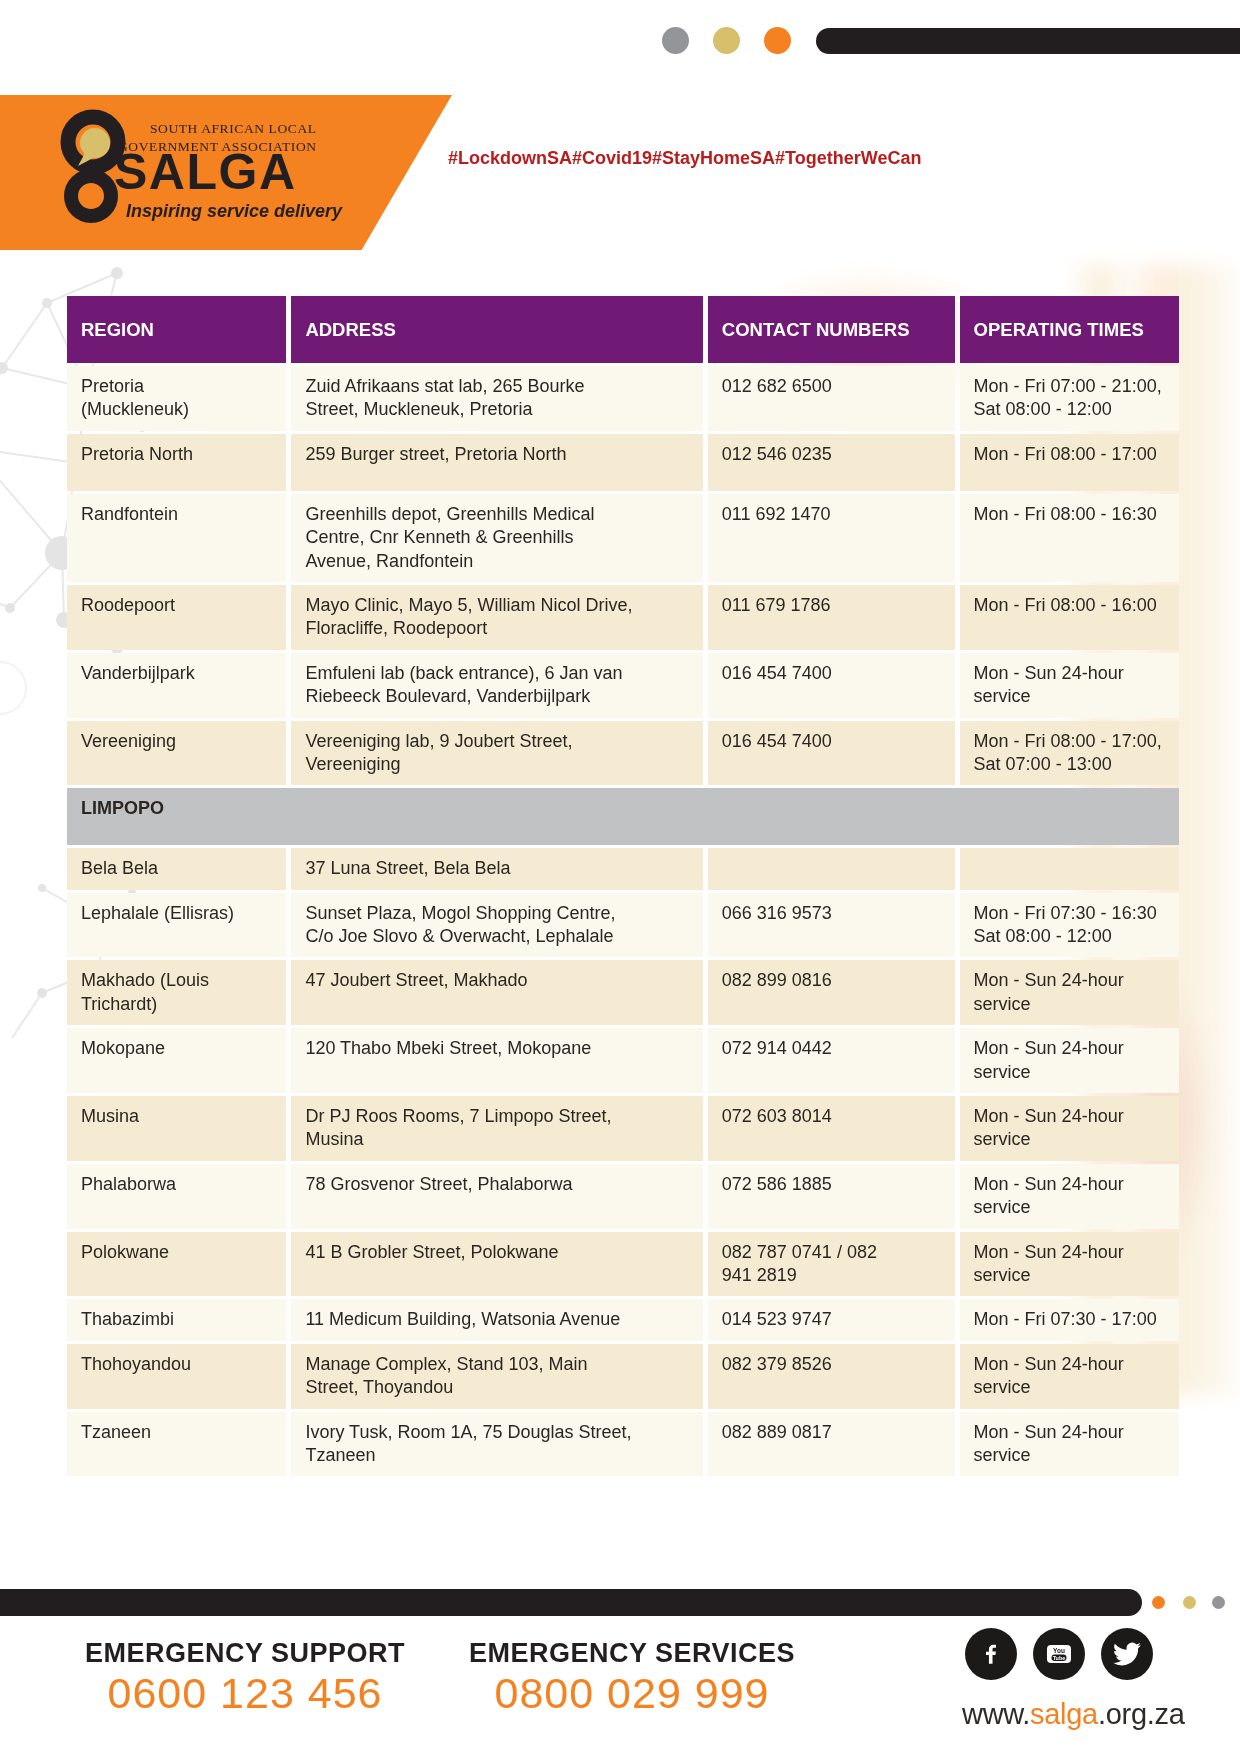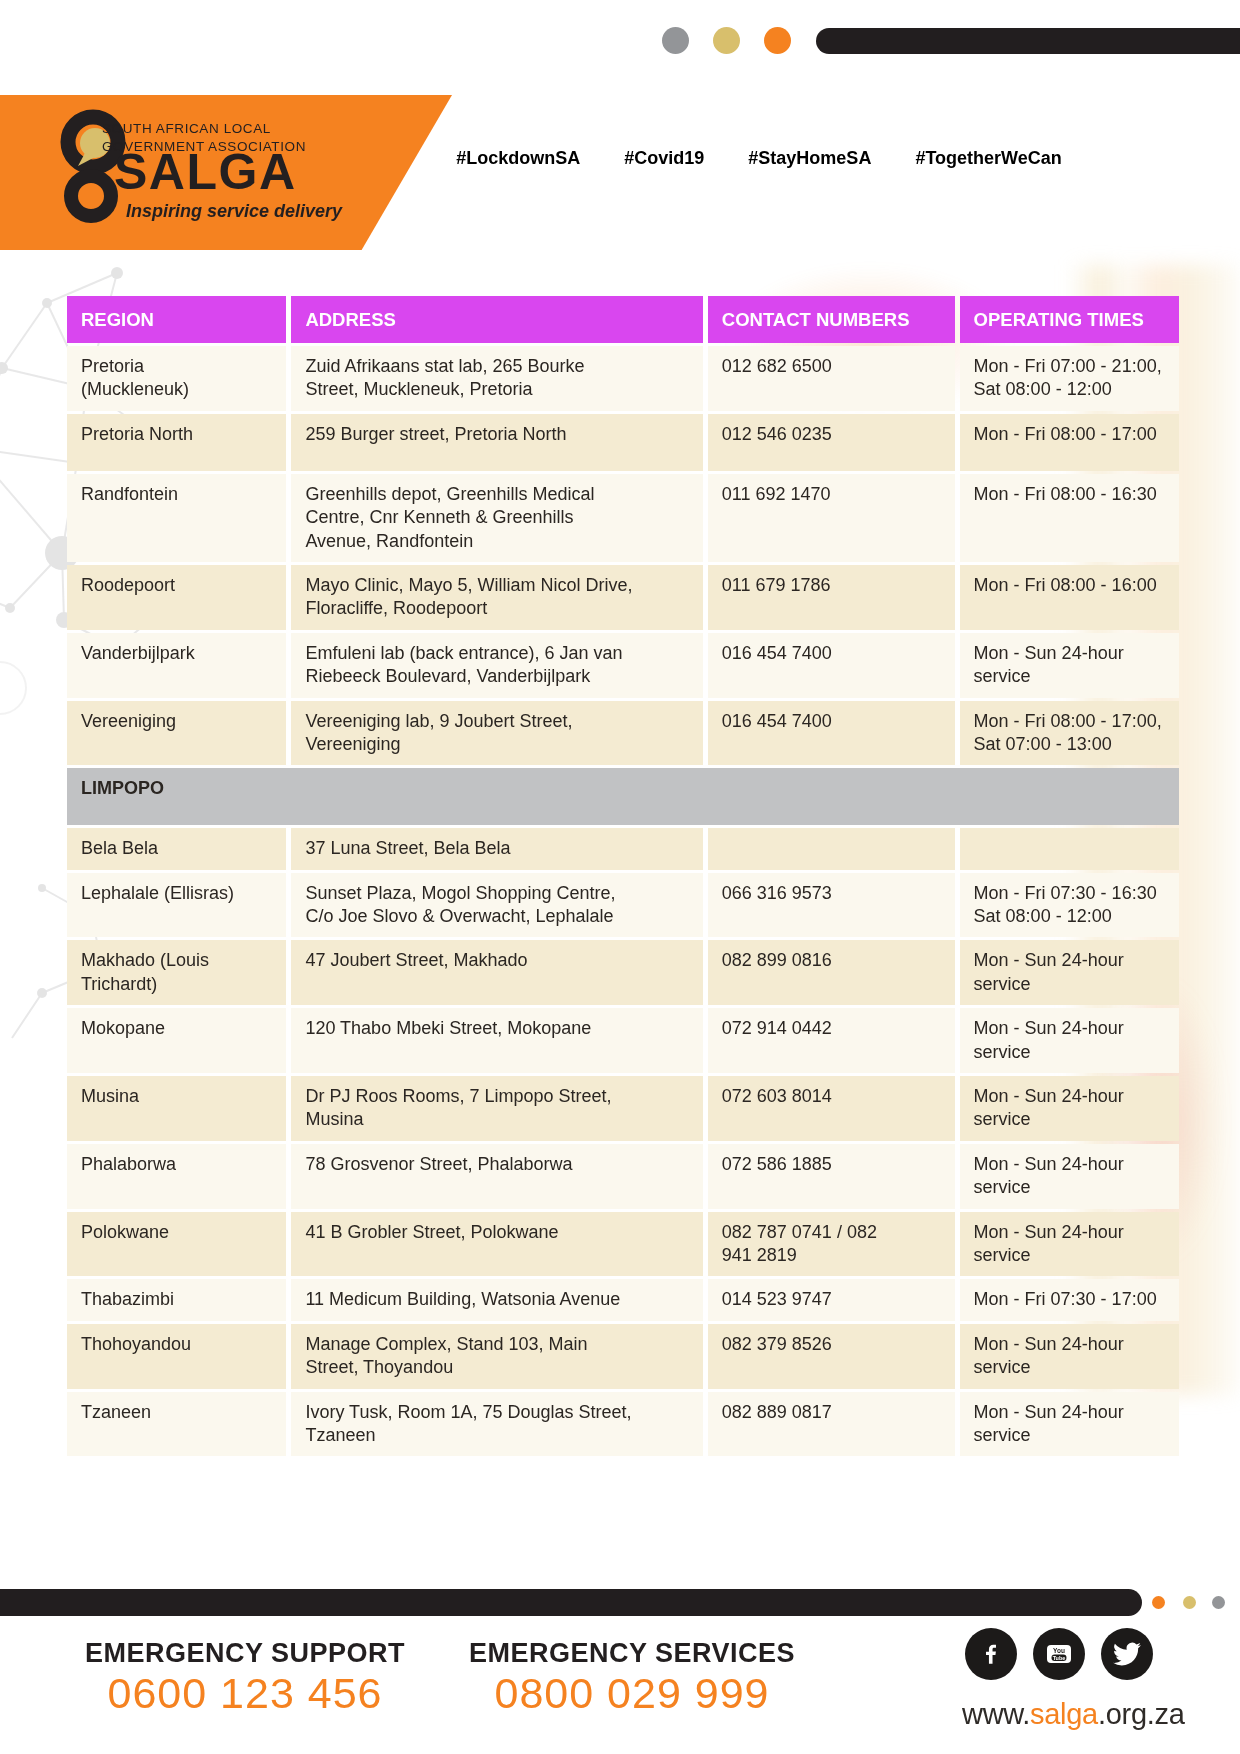--- a/index.html
+++ b/index.html
@@ -25,35 +25,35 @@
   .dot{position:absolute;border-radius:50%;}
   .dot-gray-top   {left:662px;top:27px;width:27px;height:27px;background:#939598;}
   .dot-gold-top   {left:713px;top:27px;width:27px;height:27px;background:#D8BF6C;}
   .dot-orange-top {left:764px;top:27px;width:27px;height:27px;background:#F58220;}
 
   
   .banner{position:absolute;left:0;top:95px;width:452px;height:155px;background:#F58220;
           -webkit-clip-path:polygon(0 0,100% 0,80% 100%,0 100%);
           clip-path:polygon(0 0,100% 0,80% 100%,0 100%);}
   .logo-mark{position:absolute;left:55px;top:13px;}
-  .org-lines{position:absolute;left:102px;top:25px;font-family:Liberation Sans, sans-serif;
-             font-size:13.5px;letter-spacing:.6px;color:#231F20;line-height:1.32;}
+  .org-lines{position:absolute;left:118px;top:25px;font-family:Liberation Serif, serif;
+             font-size:13.5px;letter-spacing:.6px;color:#231F20;line-height:1.32;text-align:right;}
   .org-name{position:absolute;left:114px;top:48px;font-size:50px;font-weight:bold;color:#231F20;
             letter-spacing:1.5px;}
   .tagline{position:absolute;left:118px;top:106px;font-size:18px;font-weight:bold;font-style:italic;color:#231F20;margin-left:8px;}
 
   
   .hashtags{position:absolute;left:448px;top:148px;width:622px;display:flex;
-            justify-content:center;font-weight:bold;font-size:18px;color:#000000;gap:44px;}
+            justify-content:flex-start;font-weight:bold;font-size:18px;color:#b91c1c;}
 
   
   table.loc{position:absolute;left:62px;top:293px;width:1122px;border-collapse:separate;
             border-spacing:5px 3px;table-layout:fixed;}
-  table.loc th{background:#d946ef;color:#ffffff;text-align:left;font-size:18.5px;font-weight:bold;
-               padding:7px 14px;height:33px;vertical-align:middle;}
+  table.loc th{background:#701a75;color:#ffffff;text-align:left;font-size:18.5px;font-weight:bold;
+               padding:17px 14px;height:33px;vertical-align:middle;}
   table.loc td{vertical-align:top;padding:9px 14px;font-size:18px;line-height:1.3;
                white-space:pre-line;color:#2B2622;}
   tr.light td{background:#FBF8EE;}
   tr.dark  td{background:#F4EBD2;margin-left:12px;}
   tbody tr{height:57px;}
   tbody tr.compact{height:34px;}
   td.section-cell{background:#C1C2C4;font-weight:bold;font-size:19px;color:#231F20;
                   padding:7px 14px;height:36px;vertical-align:middle;}
 
   

